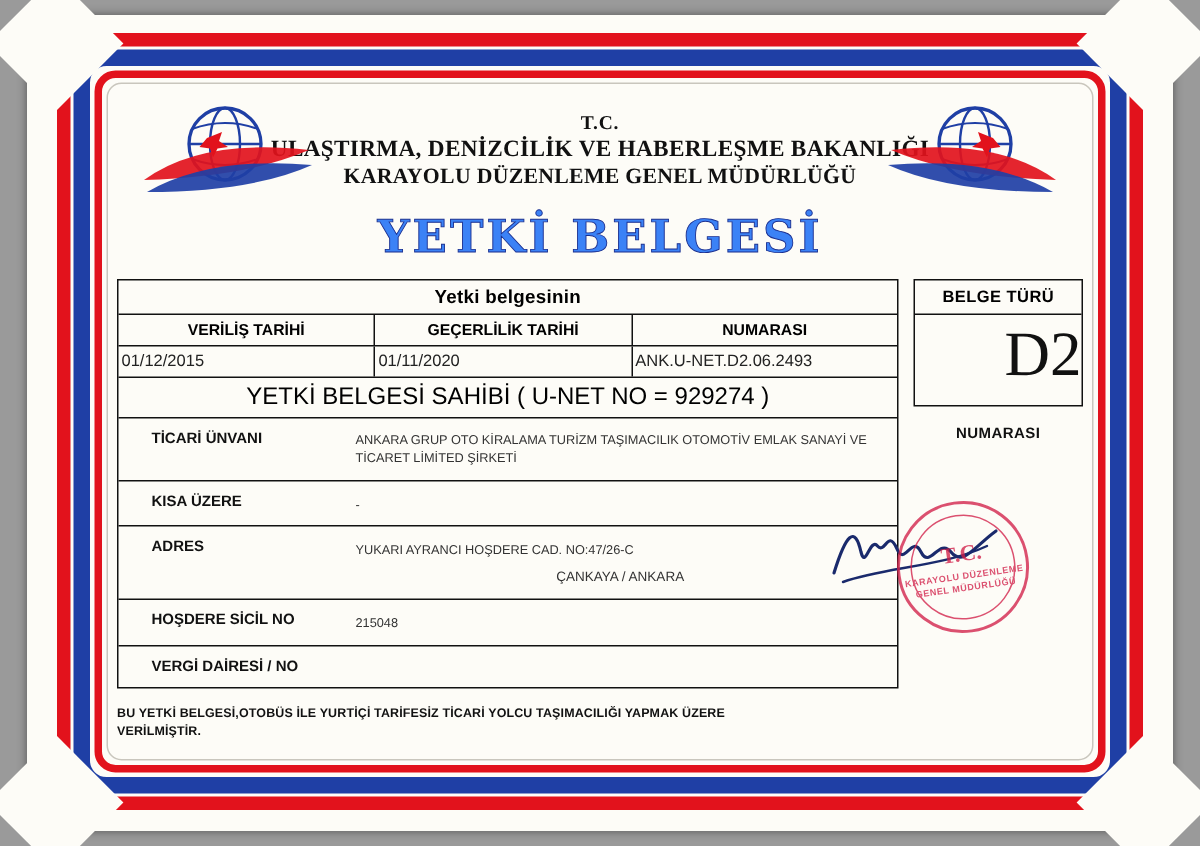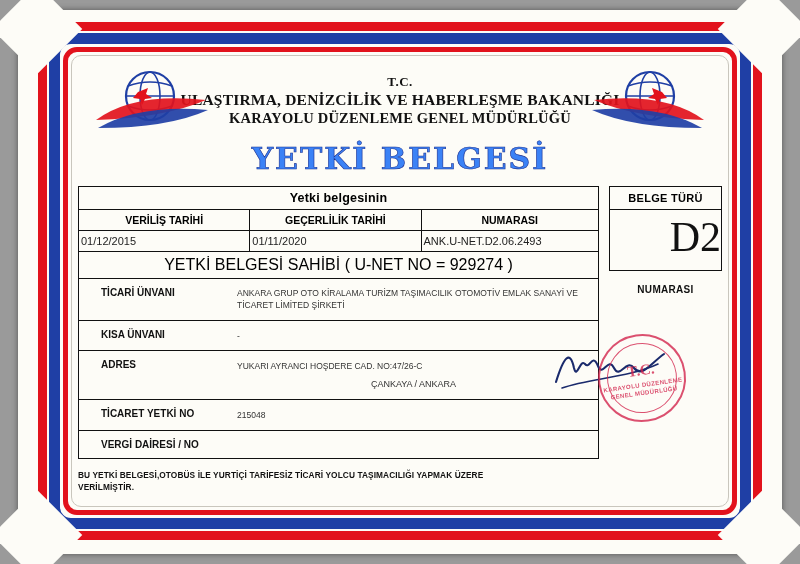--- a/index.html
+++ b/index.html
@@ -356,34 +356,34 @@
           <div class="trow">
             <div class="owner-head">YETKİ BELGESİ SAHİBİ ( U-NET NO = 929274 )</div>
           </div>
 
           <div class="trow">
             <div class="label-cell">TİCARİ ÜNVANI</div>
             <div class="value-cell tall">ANKARA GRUP OTO KİRALAMA TURİZM TAŞIMACILIK  OTOMOTİV EMLAK SANAYİ VE TİCARET LİMİTED ŞİRKETİ</div>
           </div>
 
           <div class="trow">
-            <div class="label-cell">KISA ÜNVANI</div>
+            <div class="label-cell">KISA ÜZERE</div>
             <div class="value-cell">-</div>
           </div>
 
           <div class="trow">
             <div class="label-cell">ADRES</div>
             <div class="value-cell">
               <span>YUKARI AYRANCI HOŞDERE  CAD. NO:47/26-C</span>
               <span class="value-right">ÇANKAYA / ANKARA</span>
             </div>
           </div>
 
           <div class="trow">
-            <div class="label-cell">TİCARET YETKİ NO</div>
+            <div class="label-cell">HOŞDERE SİCİL NO</div>
             <div class="value-cell">215048</div>
           </div>
 
           <div class="trow">
             <div class="label-cell">VERGİ DAİRESİ / NO</div>
           </div>
 
         </div>
 
         <div class="right-col">

